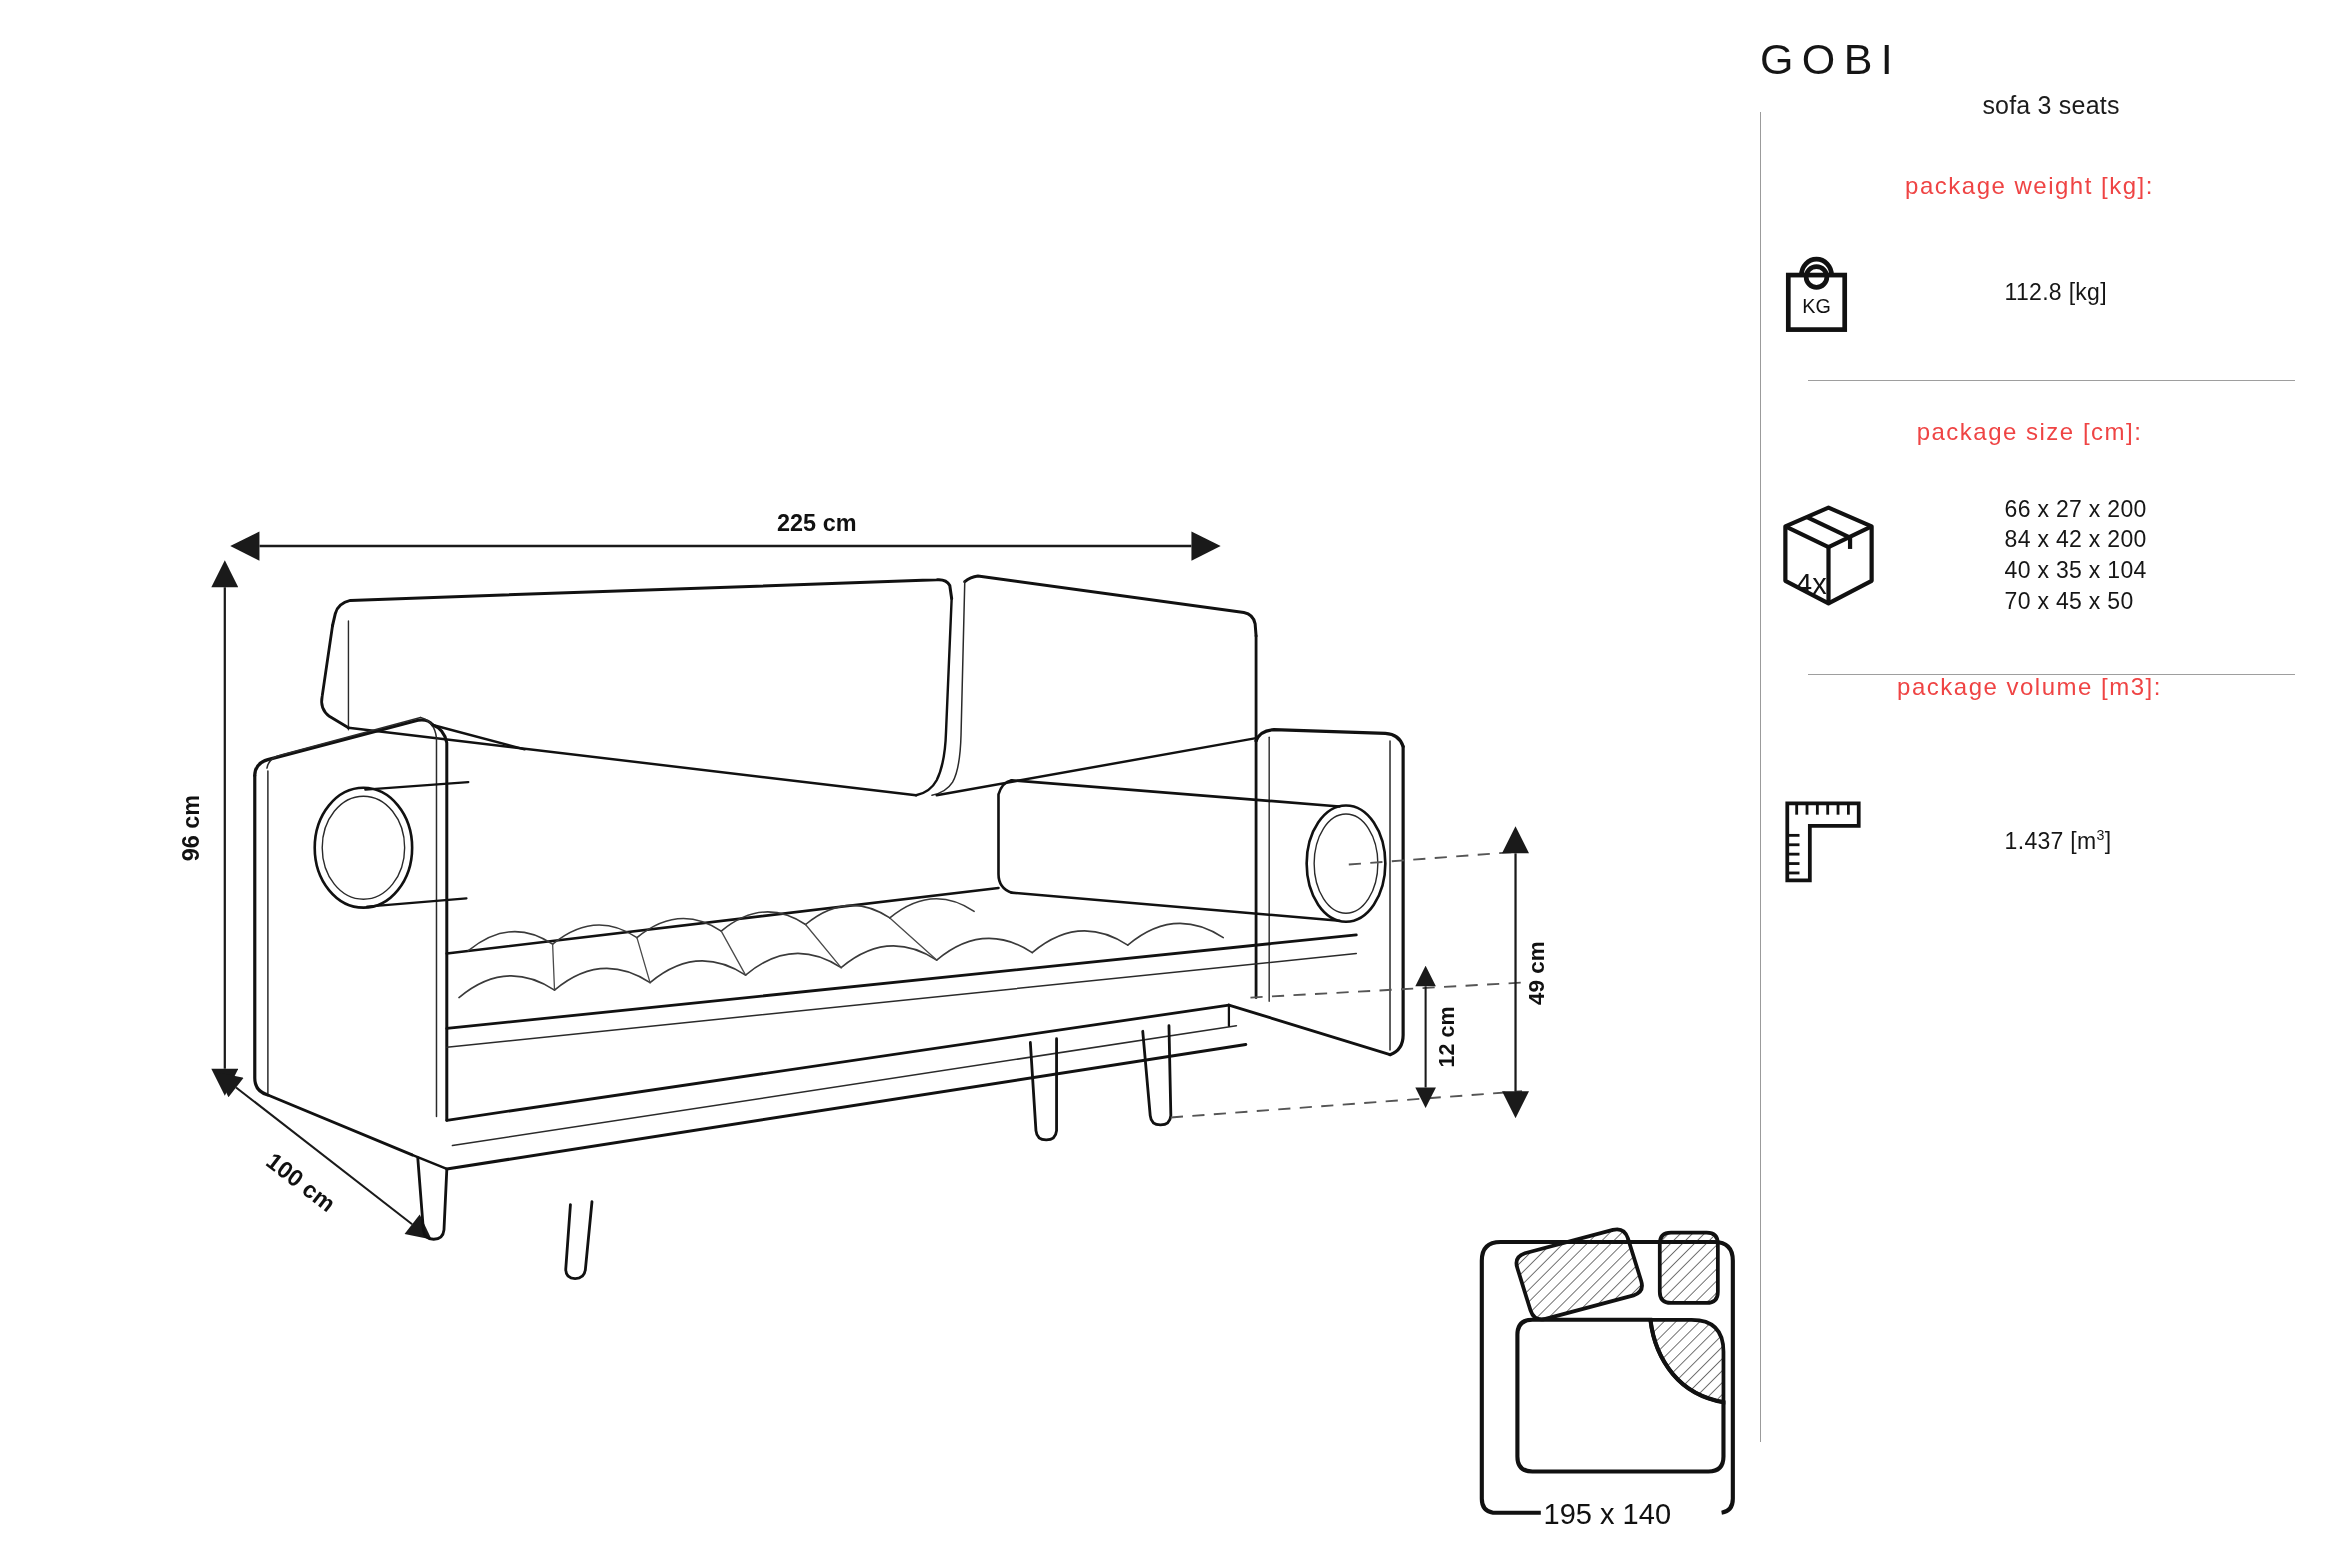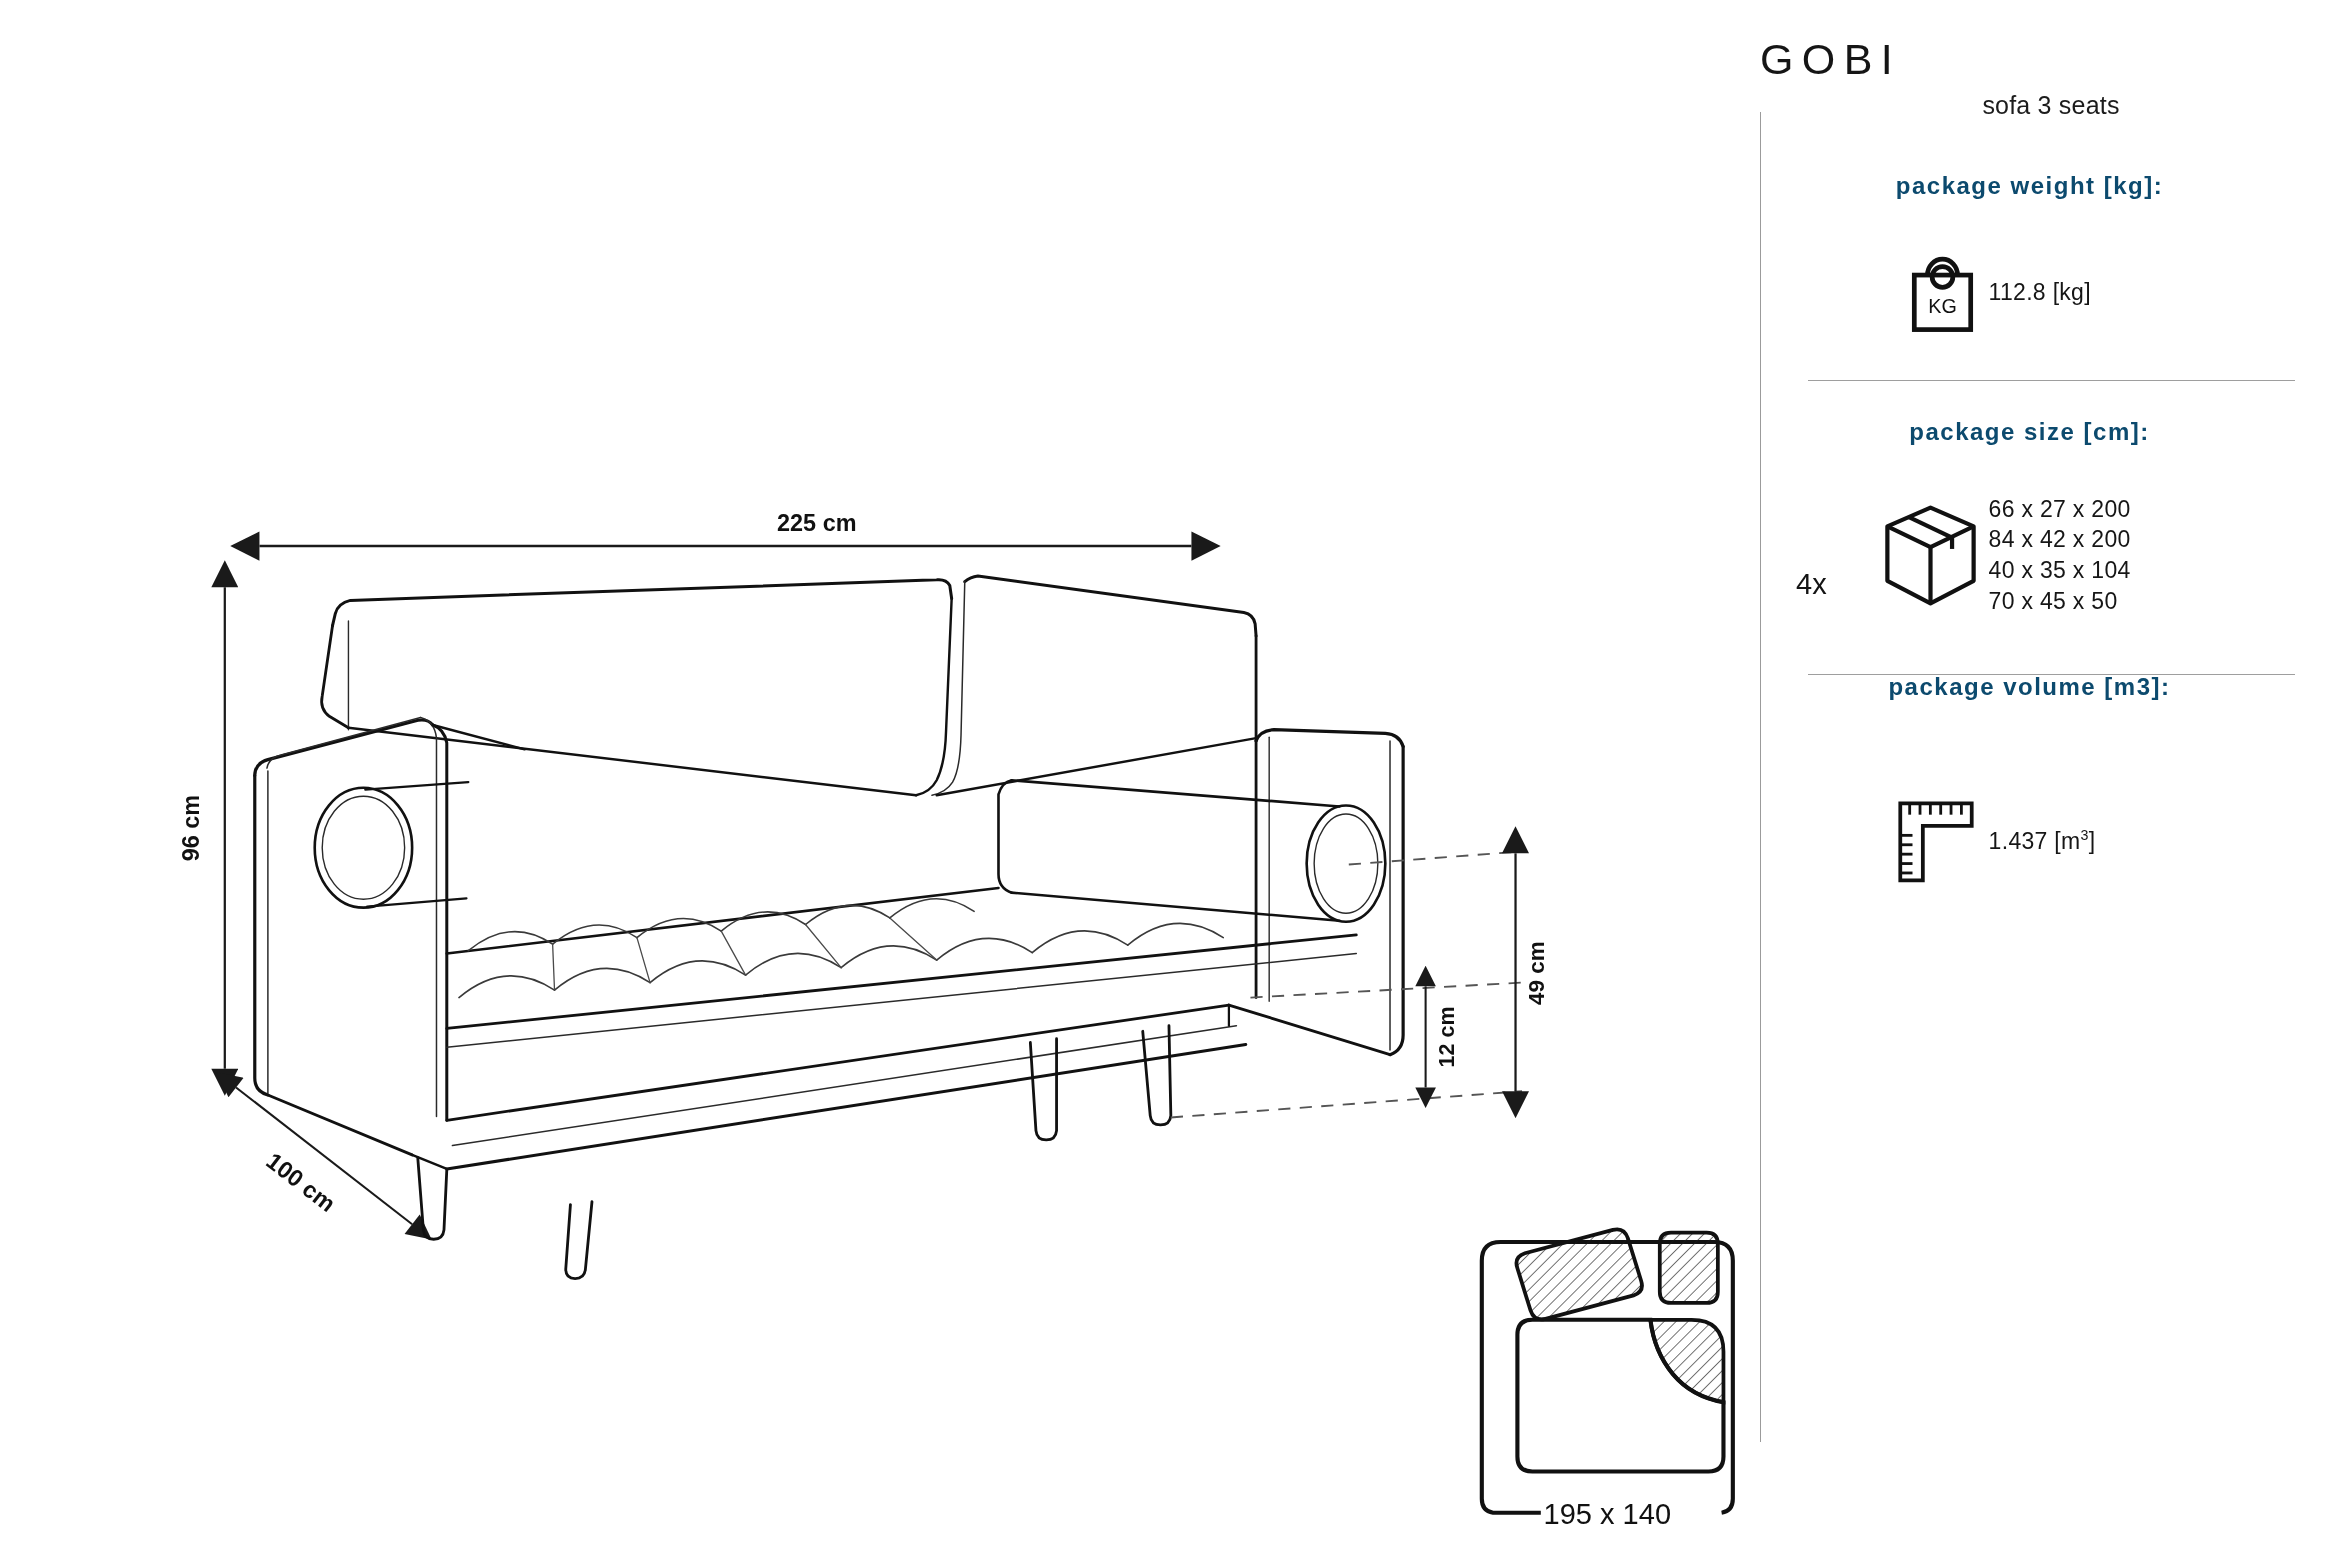--- a/index.html
+++ b/index.html
@@ -72,23 +72,23 @@
     font-weight: 400;
     letter-spacing: 0.2px;
     color: #1c1c1c;
   }
 
   .section-heading {
     position: absolute;
     width: 539px;
     text-align: center;
     font-size: 24px;
-    font-weight: 700;
+    font-weight: 400;
     letter-spacing: 1.5px;
-    color: #0c4a6e;
+    color: #ef4444;
     white-space: nowrap;
   }
   .heading-weight { top: 172px; }
   .heading-size   { top: 418px; }
   .heading-volume { top: 673px; }
 
   .h-divider {
     position: absolute;
     left: 48px;
     width: 487px;
@@ -108,23 +108,24 @@
     align-items: center;
   }
   .row-weight { top: 236px; }
   .row-size   { top: 480px; height: 150px; align-items: center; }
   .row-volume { top: 785px; }
 
   .icon-cell {
     width: 223px;
     display: flex;
     align-items: center;
-    justify-content: flex-end;
+    justify-content: flex-start;
     position: relative;
     flex: 0 0 auto;
+    padding-left: 16px;
   }
   .value-cell {
     flex: 1 1 auto;
     font-size: 23px;
     font-weight: 400;
     color: #161616;
     letter-spacing: 0.3px;
     line-height: 1.33;
     padding-left: 5.6px;
   }

